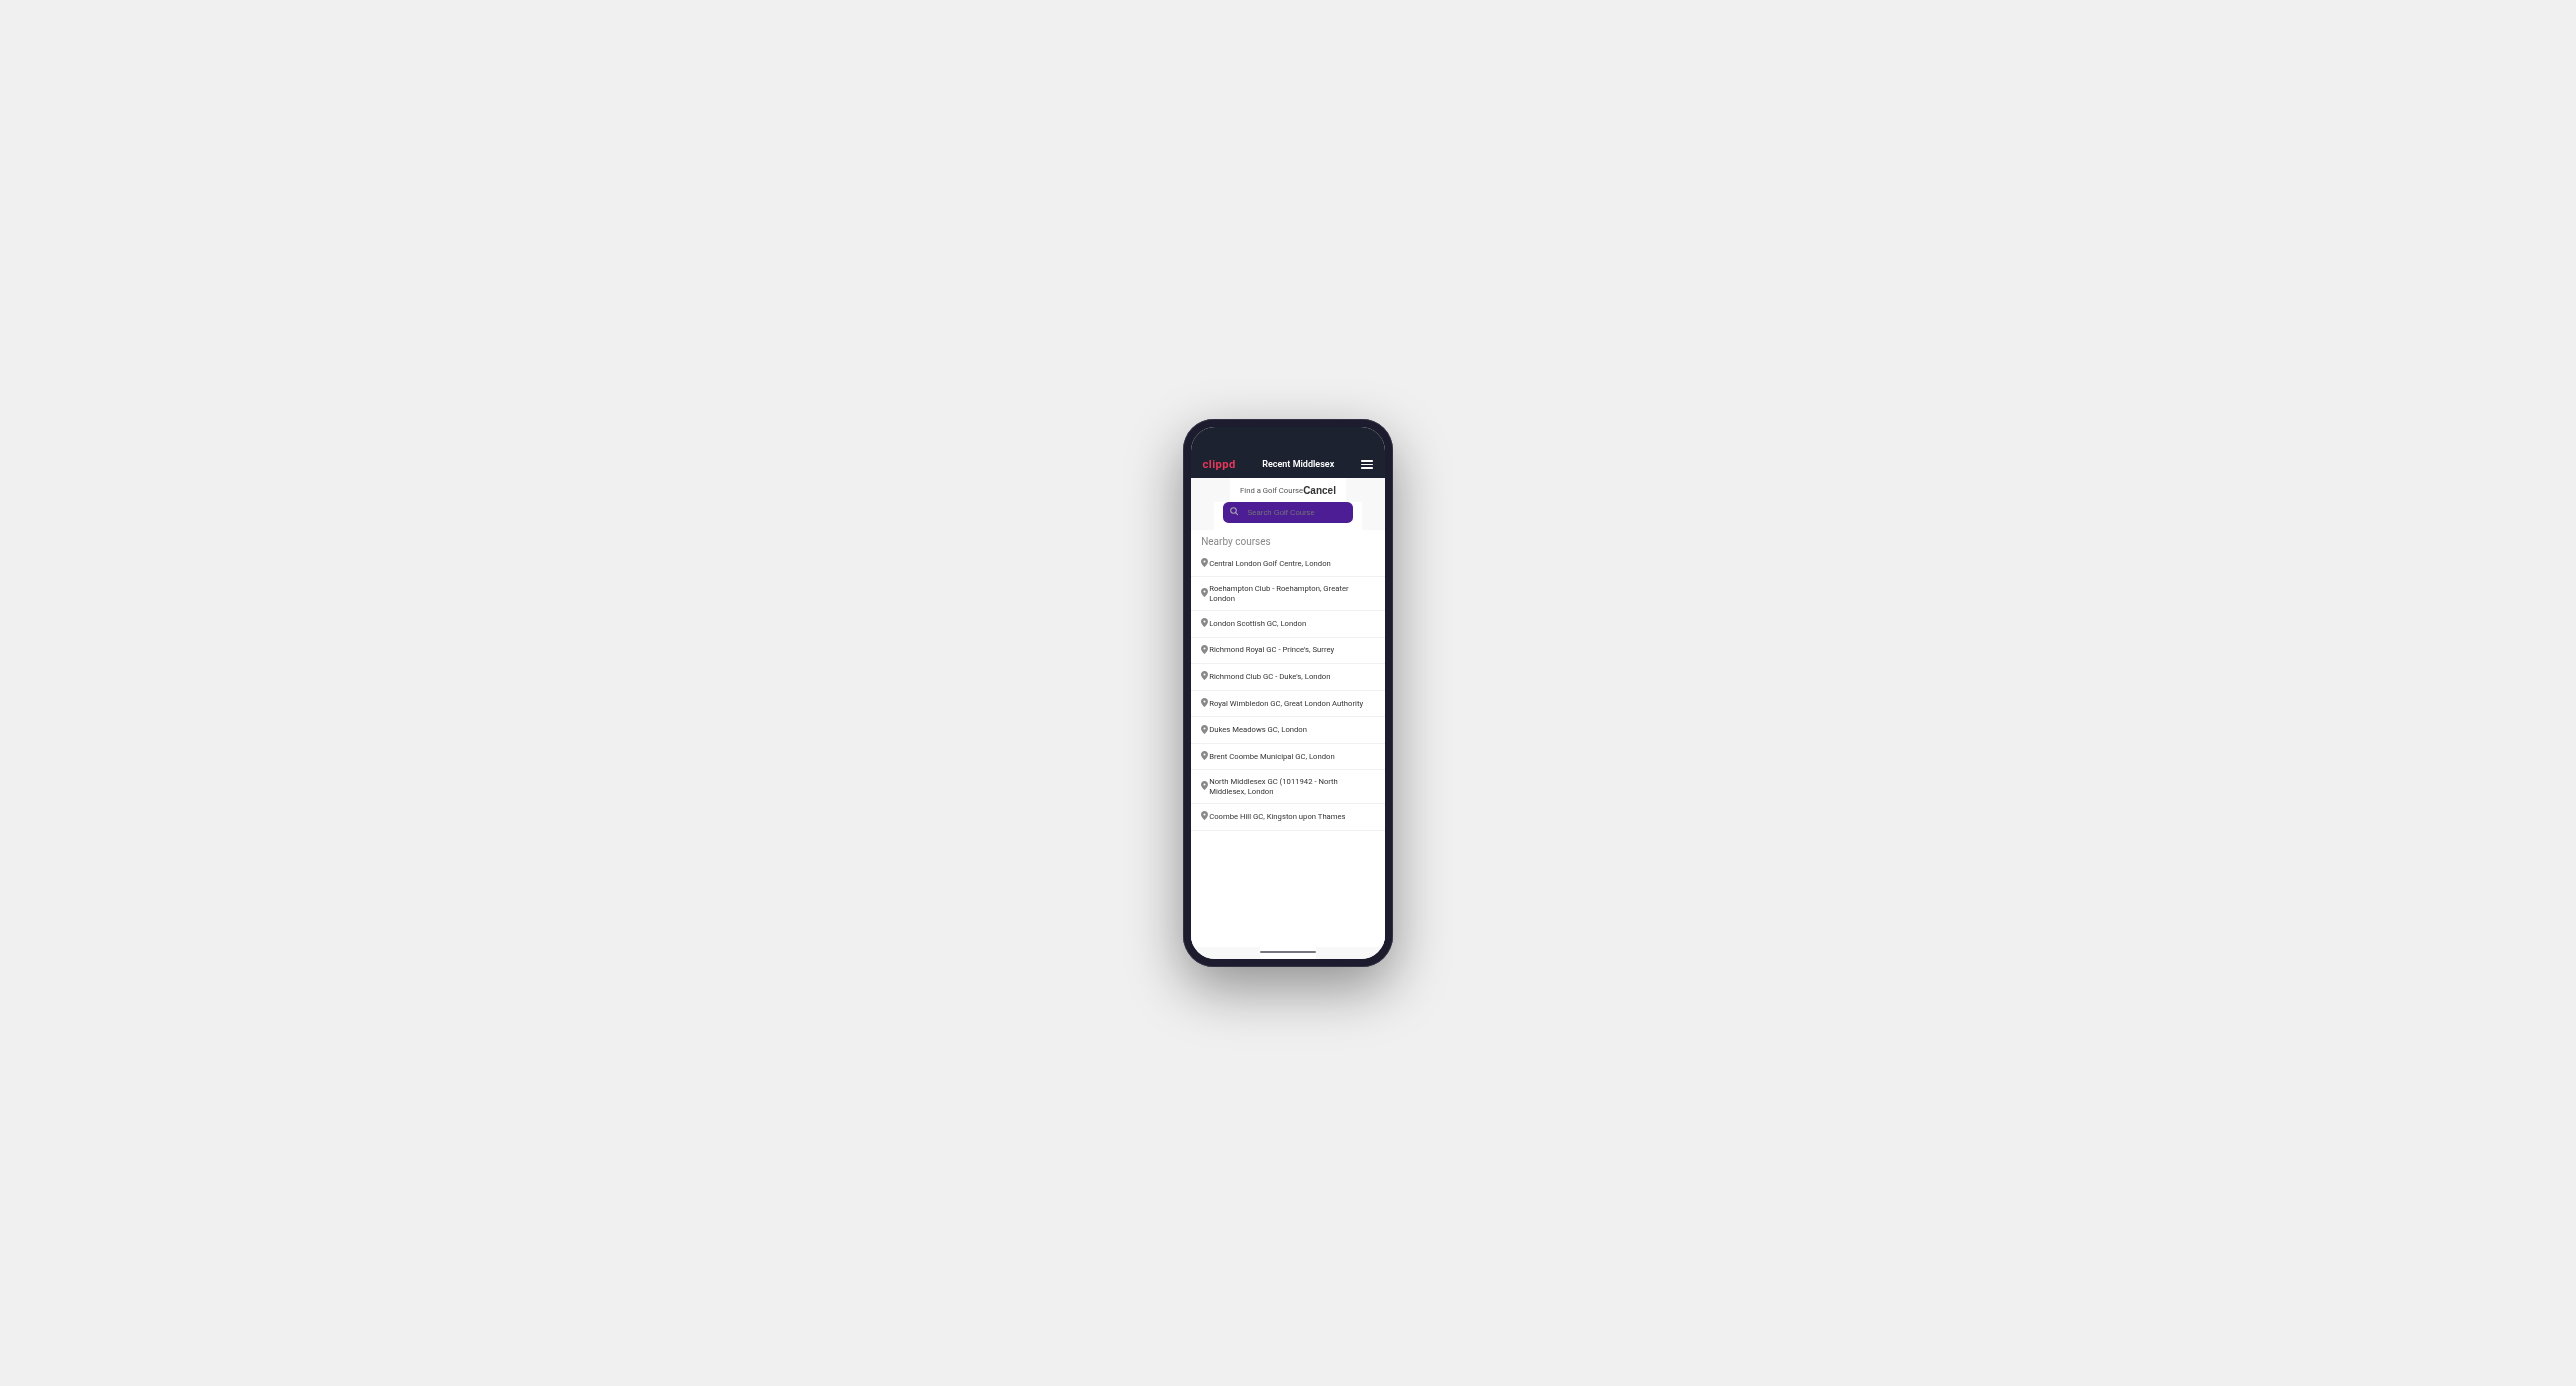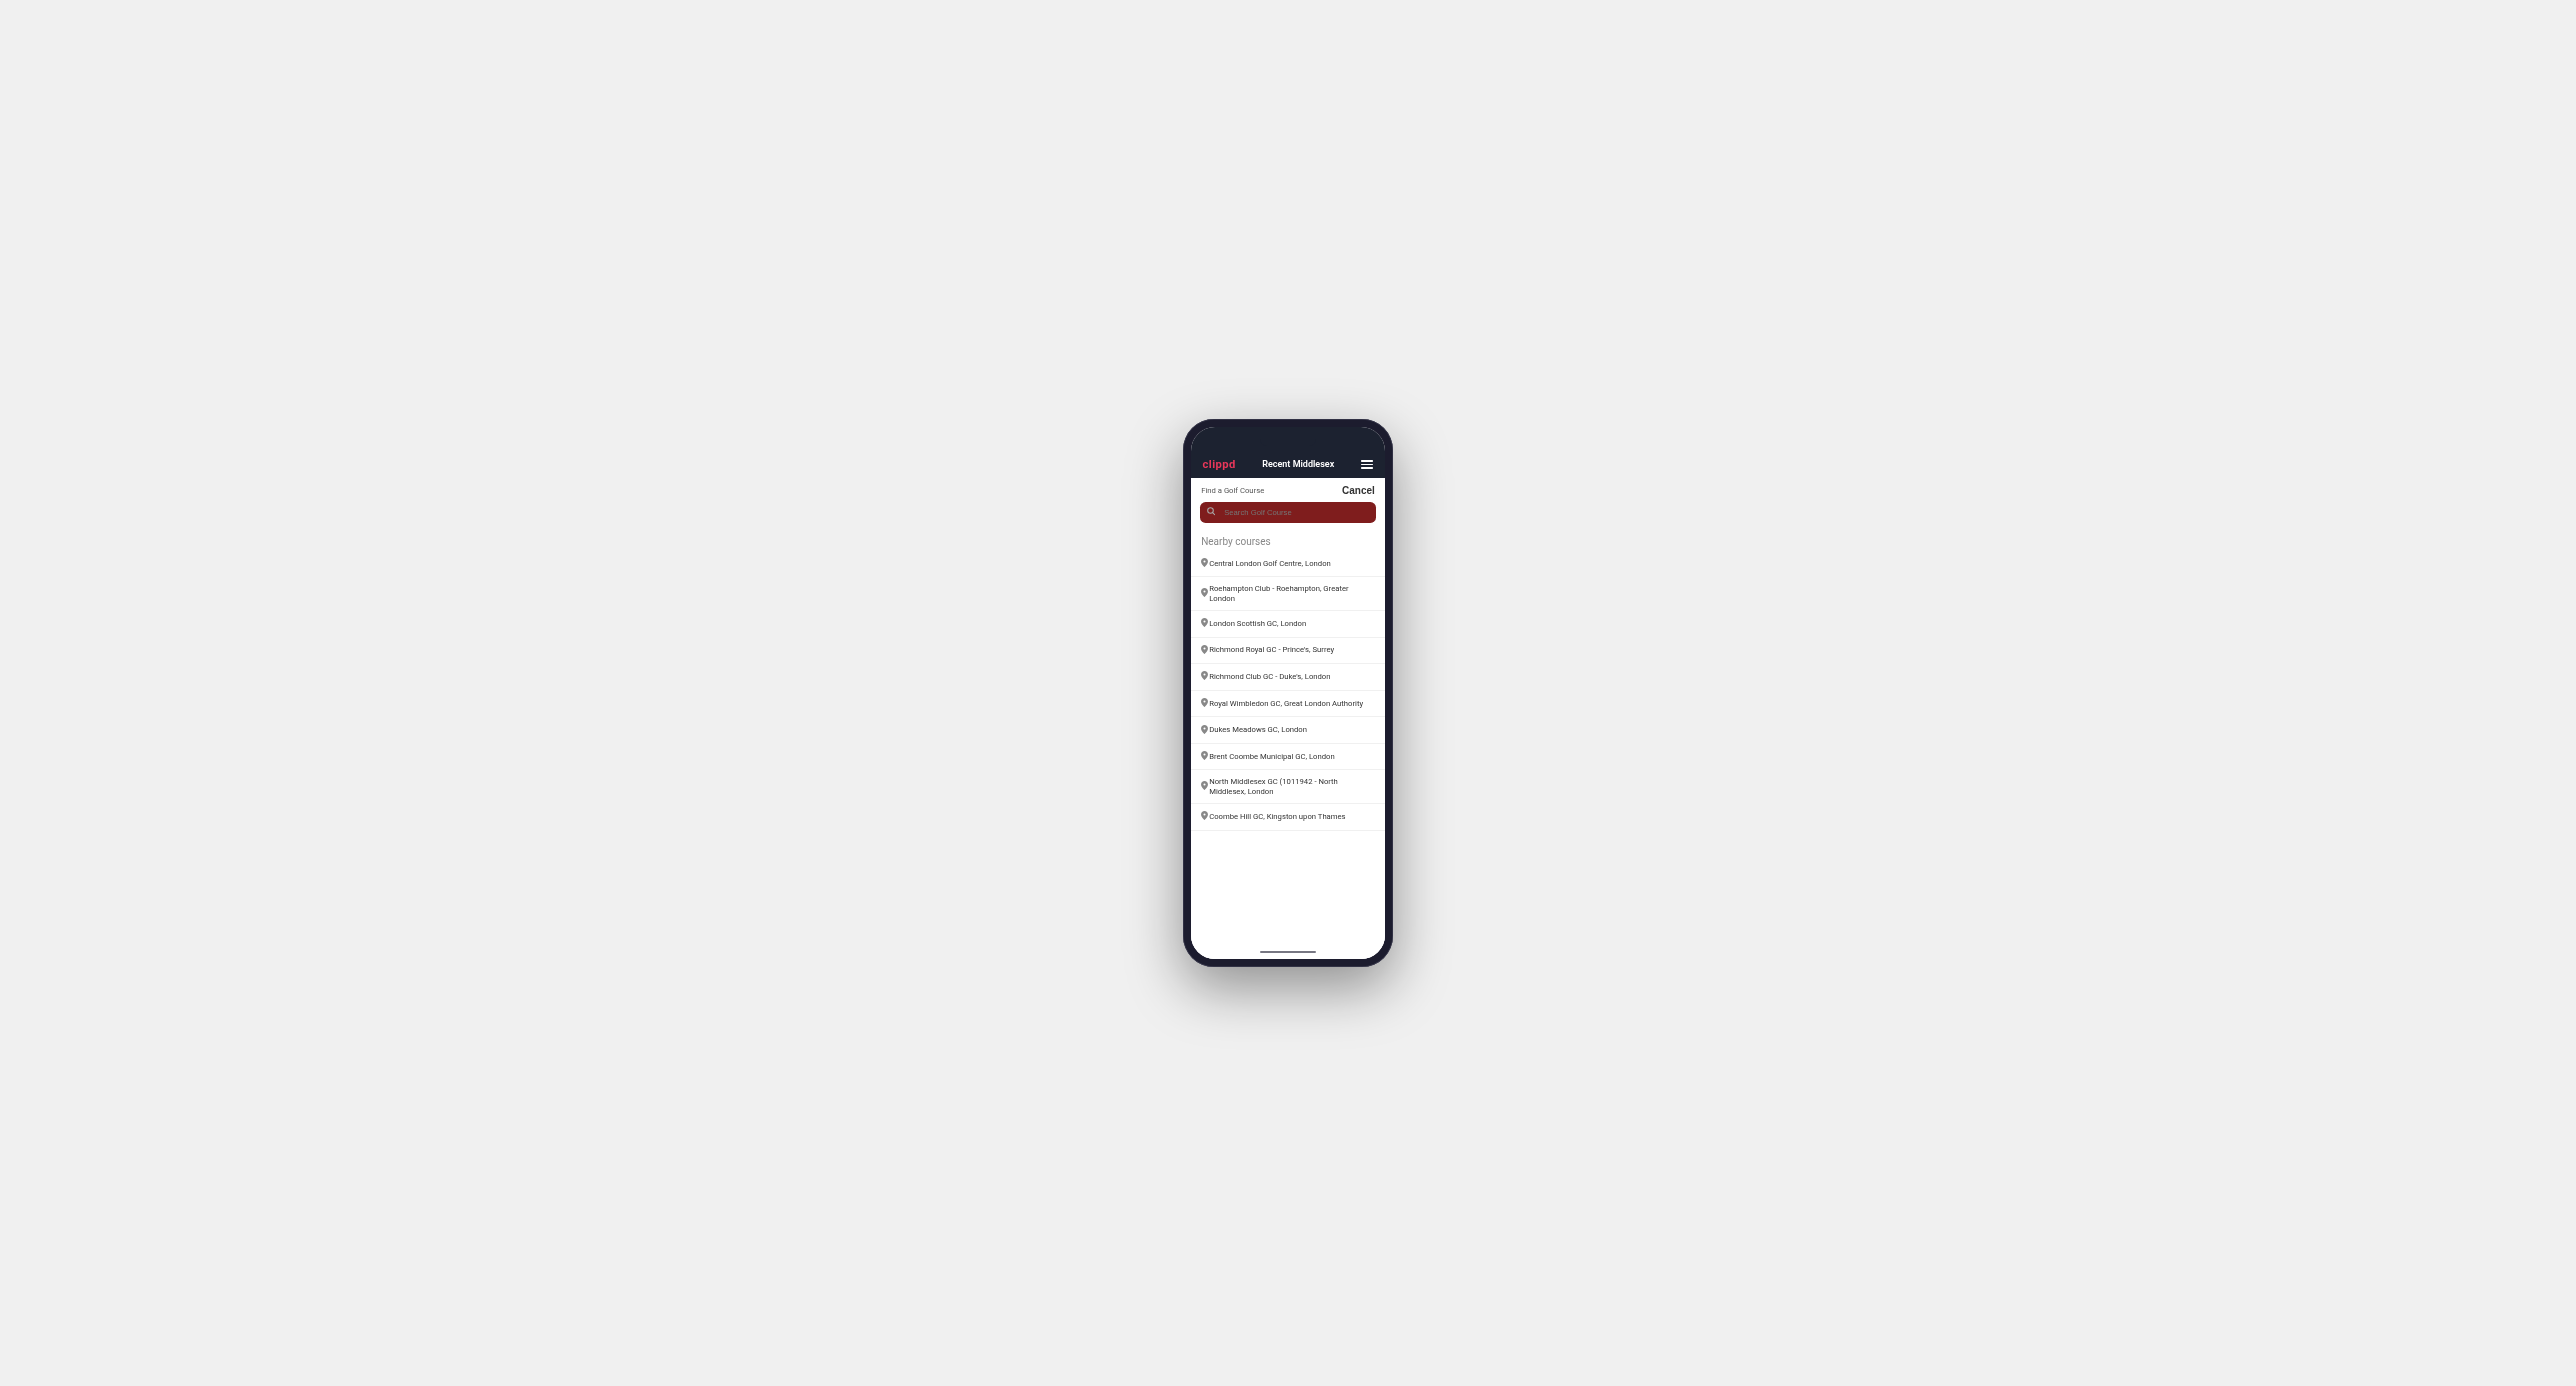--- a/index.html
+++ b/index.html
@@ -87,20 +87,21 @@
       border-radius: 0.7px;
     }
 
     
     .content {
       background: #f8f8f8;
       flex: 1;
       display: flex;
       flex-direction: column;
       overflow: hidden;
+      align-items: center;
     }
 
     
     .find-header {
       background: #ffffff;
       padding: 7px 9.8px 5.6px;
       display: flex;
       align-items: center;
       justify-content: space-between;
       flex-shrink: 0;
@@ -121,21 +122,21 @@
     }
 
     
     .search-container {
       background: #ffffff;
       padding: 0 8.4px 7px;
       flex-shrink: 0;
     }
 
     .search-box {
-      background: #7f1d1d;
+      background: #4c1d95;
       border-radius: 5.6px;
       display: flex;
       align-items: center;
       padding: 4.2px 7px;
       gap: 9px;
     }
 
     .search-icon-svg {
       color: #aaa;
       flex-shrink: 0;

